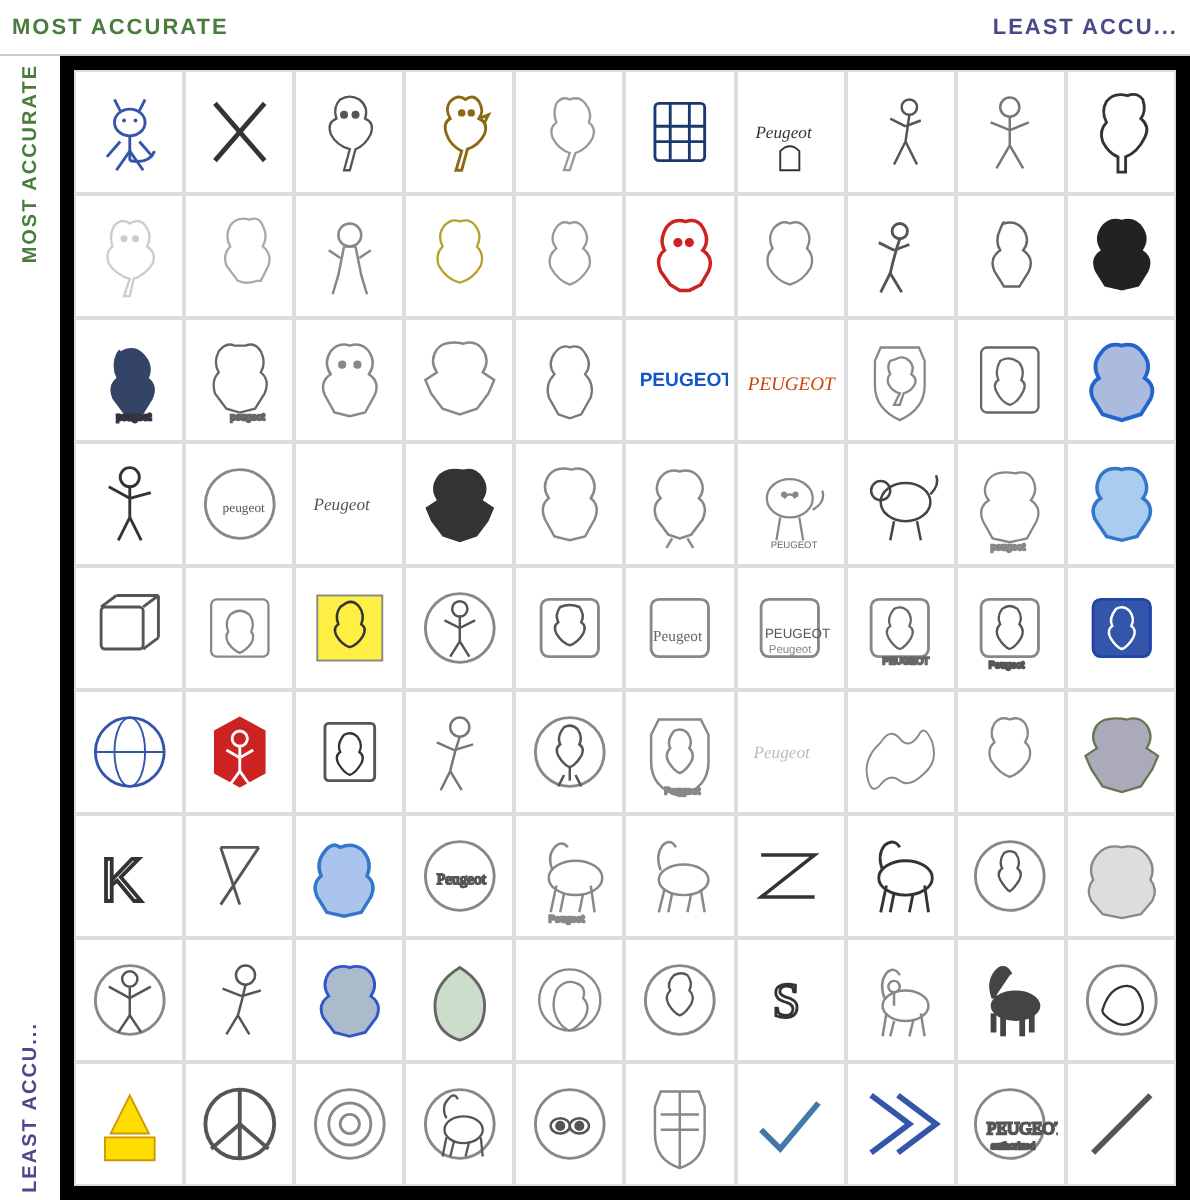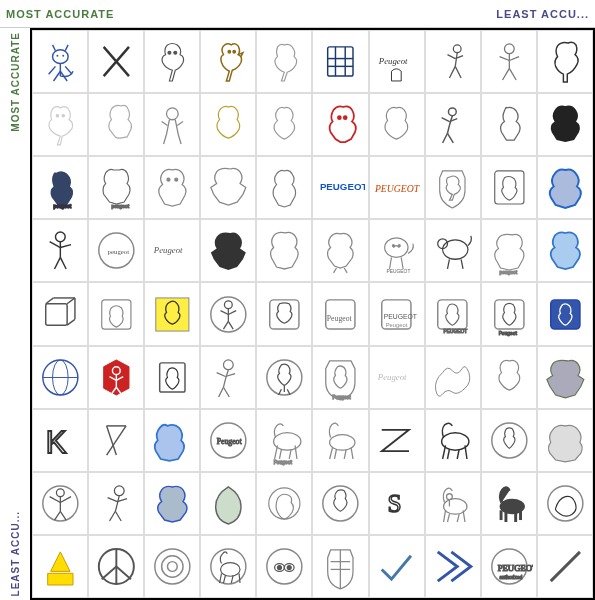--- a/index.html
+++ b/index.html
@@ -67,21 +67,21 @@
 
     .vertical-label.least {
       color: #4a4a8a;
     }
 
     .grid-container {
       flex: 1;
       display: grid;
       grid-template-columns: repeat(10, 1fr);
       grid-template-rows: repeat(9, 1fr);
-      border: 2px solid #000000;
+      border: 7px solid #000000;
       gap: 0;
       text-align: center;
     }
 
     .grid-cell {
       border: 1px solid #ddd;
       display: flex;
       align-items: center;
       justify-content: center;
       background: #fff;

